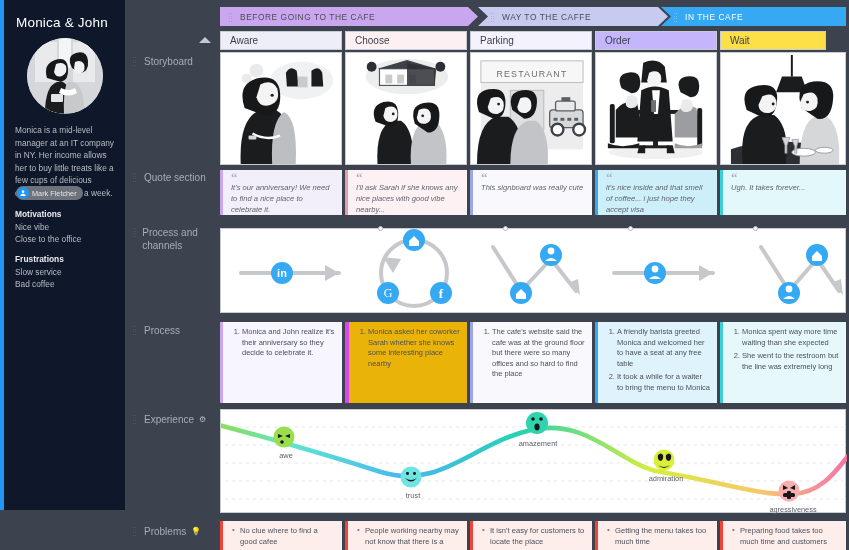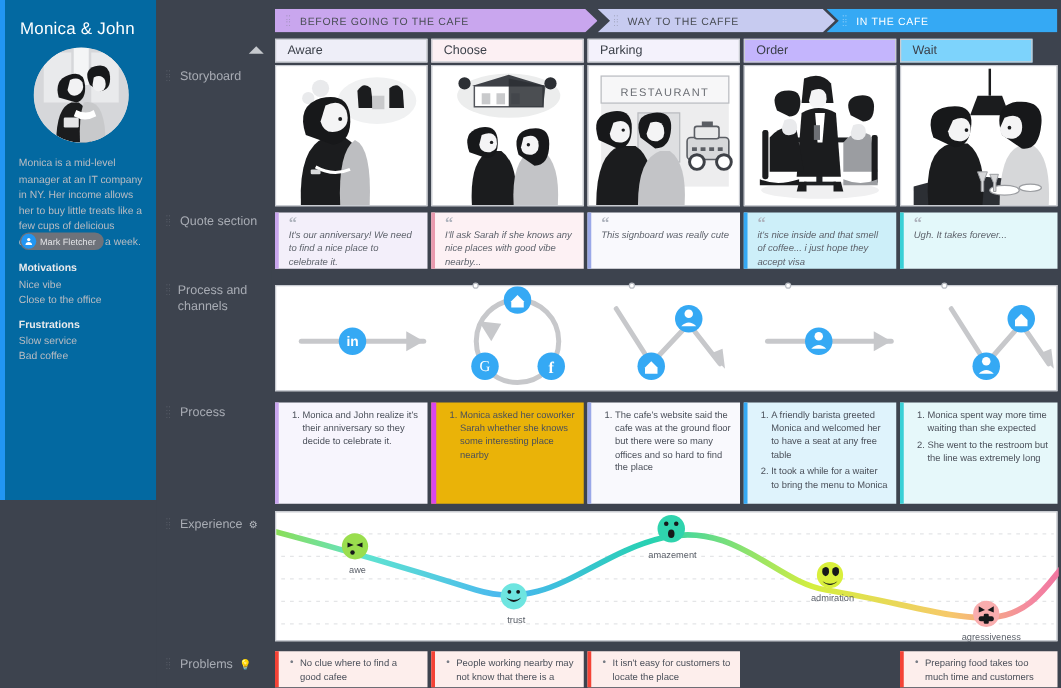--- a/index.html
+++ b/index.html
@@ -7,21 +7,21 @@
   body {
     font-family: "Liberation Sans", sans-serif;
     background:#3d434e;
     color:#fff;
     font-size:11px;
   }
   #app { position:relative; width:849px; height:550px; display:flex; }
 
   
   .persona {
-    width:125px; height:400px; background:#0369a1;
+    width:125px; height:510px; background:#0f172a;
     border-left:4px solid #2196f3;
     padding:10px 11px 8px 11px; position:relative; flex:0 0 125px;
   }
   .persona-title {
     font-size:13.5px; font-weight:400; color:#fff; letter-spacing:.2px;
     margin:5px 0 8px 1px;
   }
   .avatar {
     width:76px; height:76px; border-radius:50%; margin:0 auto 10px auto;
     overflow:hidden; background:#d9dadc; position:relative;
@@ -262,21 +262,21 @@
       </div>
     <div class="stagehdr" style="left:128px; width:122px; background:#fcf0f3;">
         <span>Choose</span>
       </div>
     <div class="stagehdr" style="left:253px; width:122px; background:#f4f2fc;">
         <span>Parking</span>
       </div>
     <div class="stagehdr" style="left:378px; width:122px; background:#c4b5fd;">
         <span>Order</span>
       </div>
-    <div class="stagehdr" style="left:503px; width:106px; background:#7dd3fc;">
+    <div class="stagehdr" style="left:503px; width:106px; background:#fde047;">
         <span>Wait</span>
       </div>
 
     <div class="cell sb-cell" style="left:3px; top:52px; width:122px; height:113px;">
       <svg class="sb-img" viewBox="0 0 122 113">
         <rect width="122" height="113" fill="#fff"></rect>
         <g fill="#e9eaec">
             <circle cx="26" cy="26" r="5"></circle>
             <circle cx="36" cy="18" r="7"></circle>
           </g>
@@ -582,20 +582,25 @@
     <div class="cell prob" style="left:128px; top:521px; width:122px; height:29px; border-left:3px solid #f44336;">
       <ul>
           <li>People working nearby may not know that there is a</li>
         </ul>
     </div>
     <div class="cell prob" style="left:253px; top:521px; width:122px; height:29px; border-left:3px solid #f44336;">
       <ul>
           <li>It isn't easy for customers to locate the place</li>
         </ul>
     </div>
+    <div class="cell prob" style="left:378px; top:521px; width:122px; height:29px; border-left:3px solid #f44336;">
+      <ul>
+          <li>Getting the menu takes too much time</li>
+        </ul>
+    </div>
     <div class="cell prob" style="left:503px; top:521px; width:126px; height:29px; border-left:3px solid #f44336;">
       <ul>
           <li>Preparing food takes too much time and customers</li>
         </ul>
     </div>
 
   </div>
 </div>
 
 </body></html>

